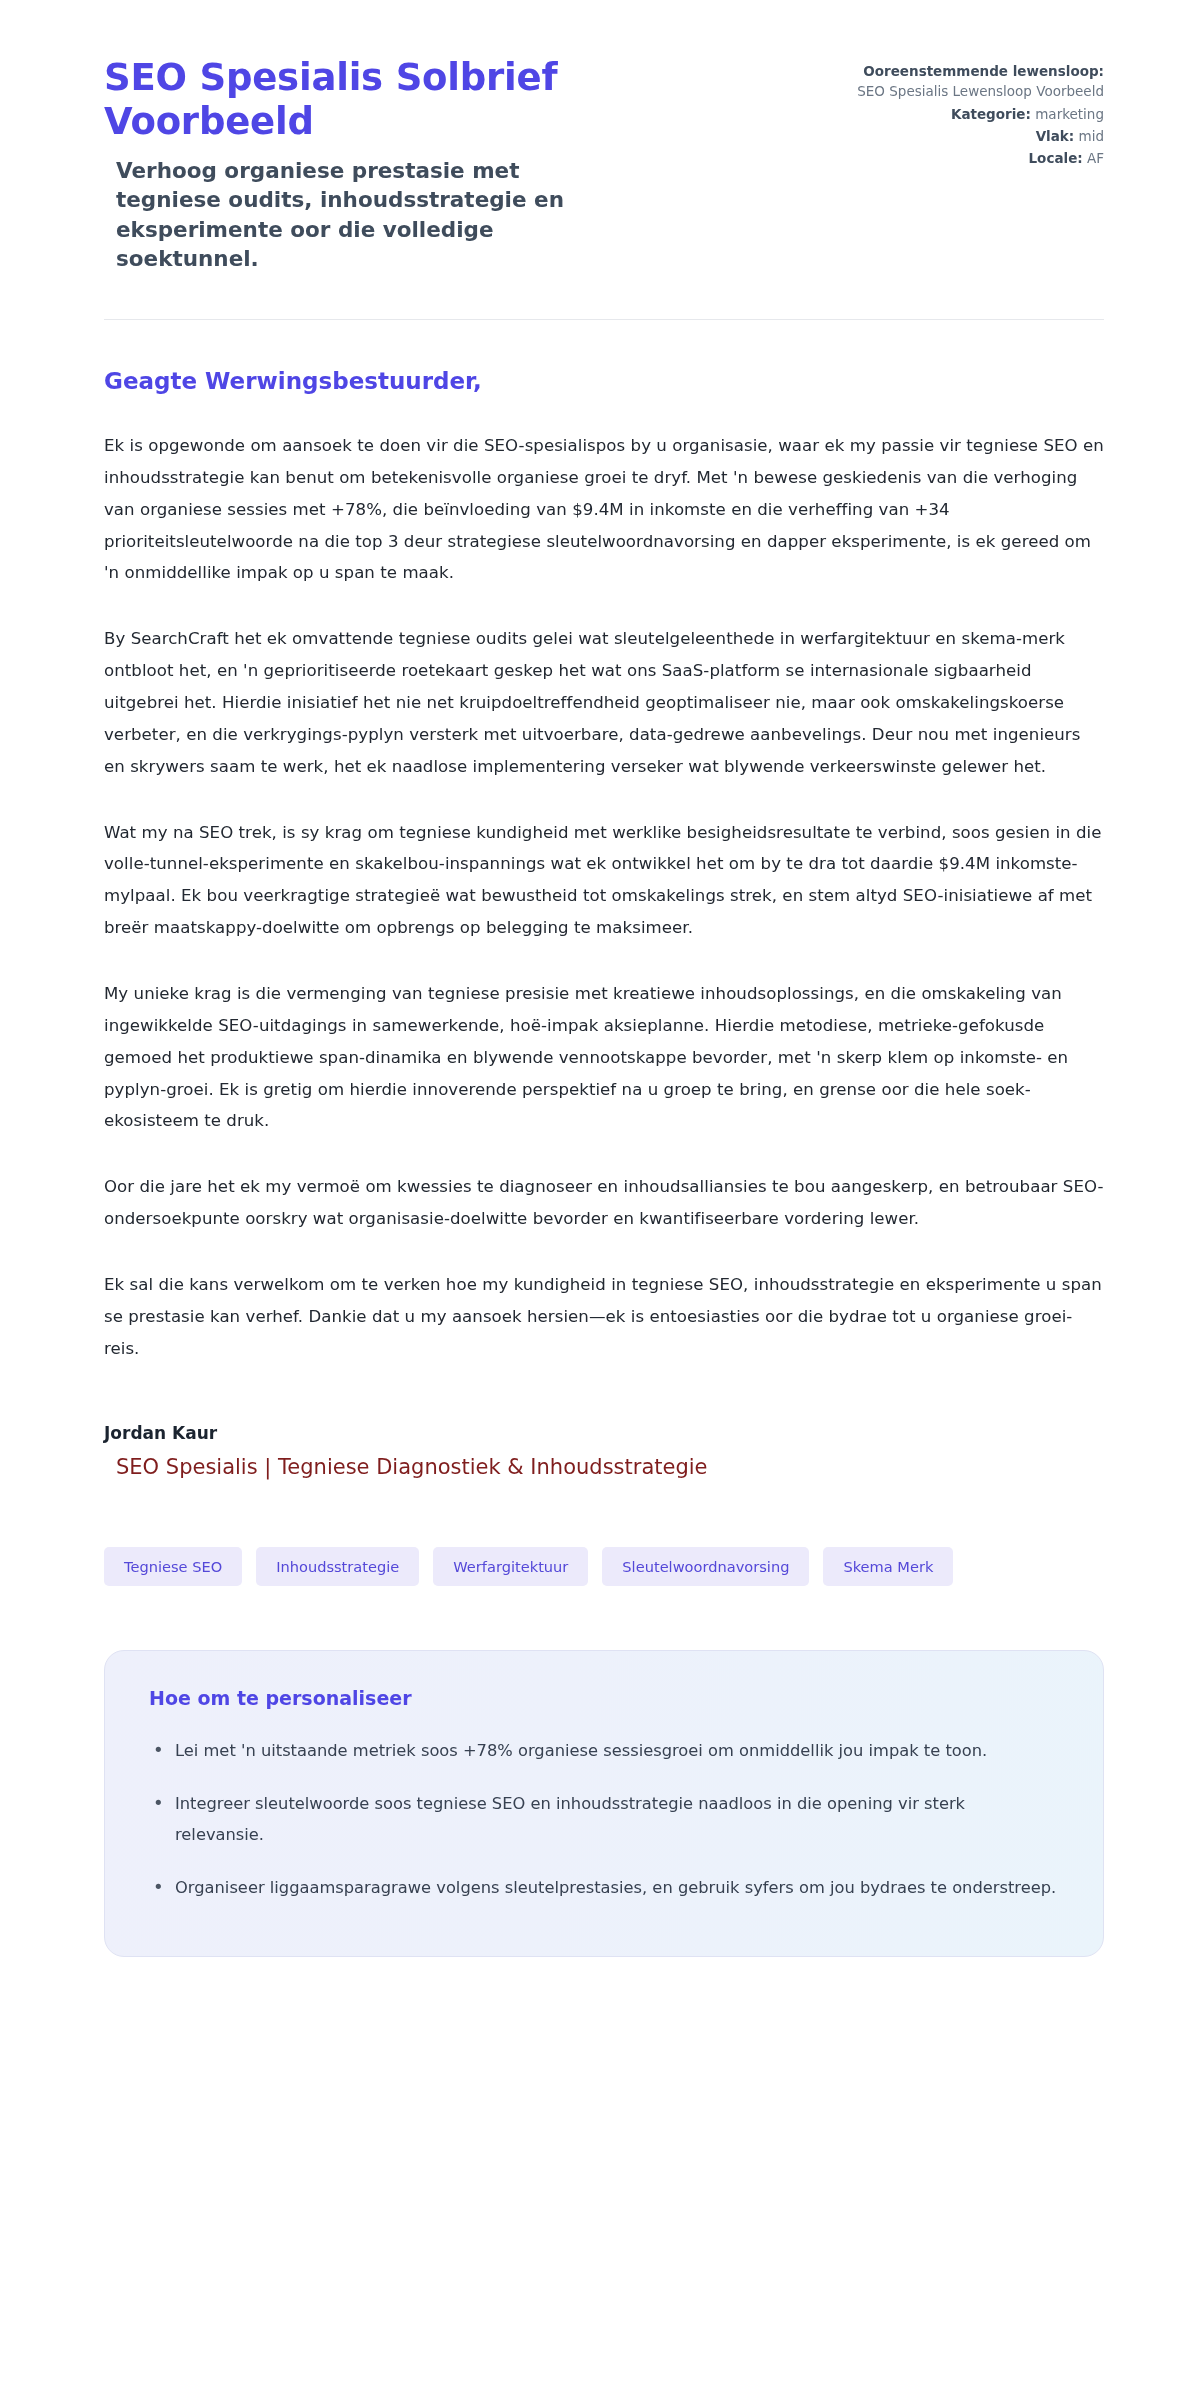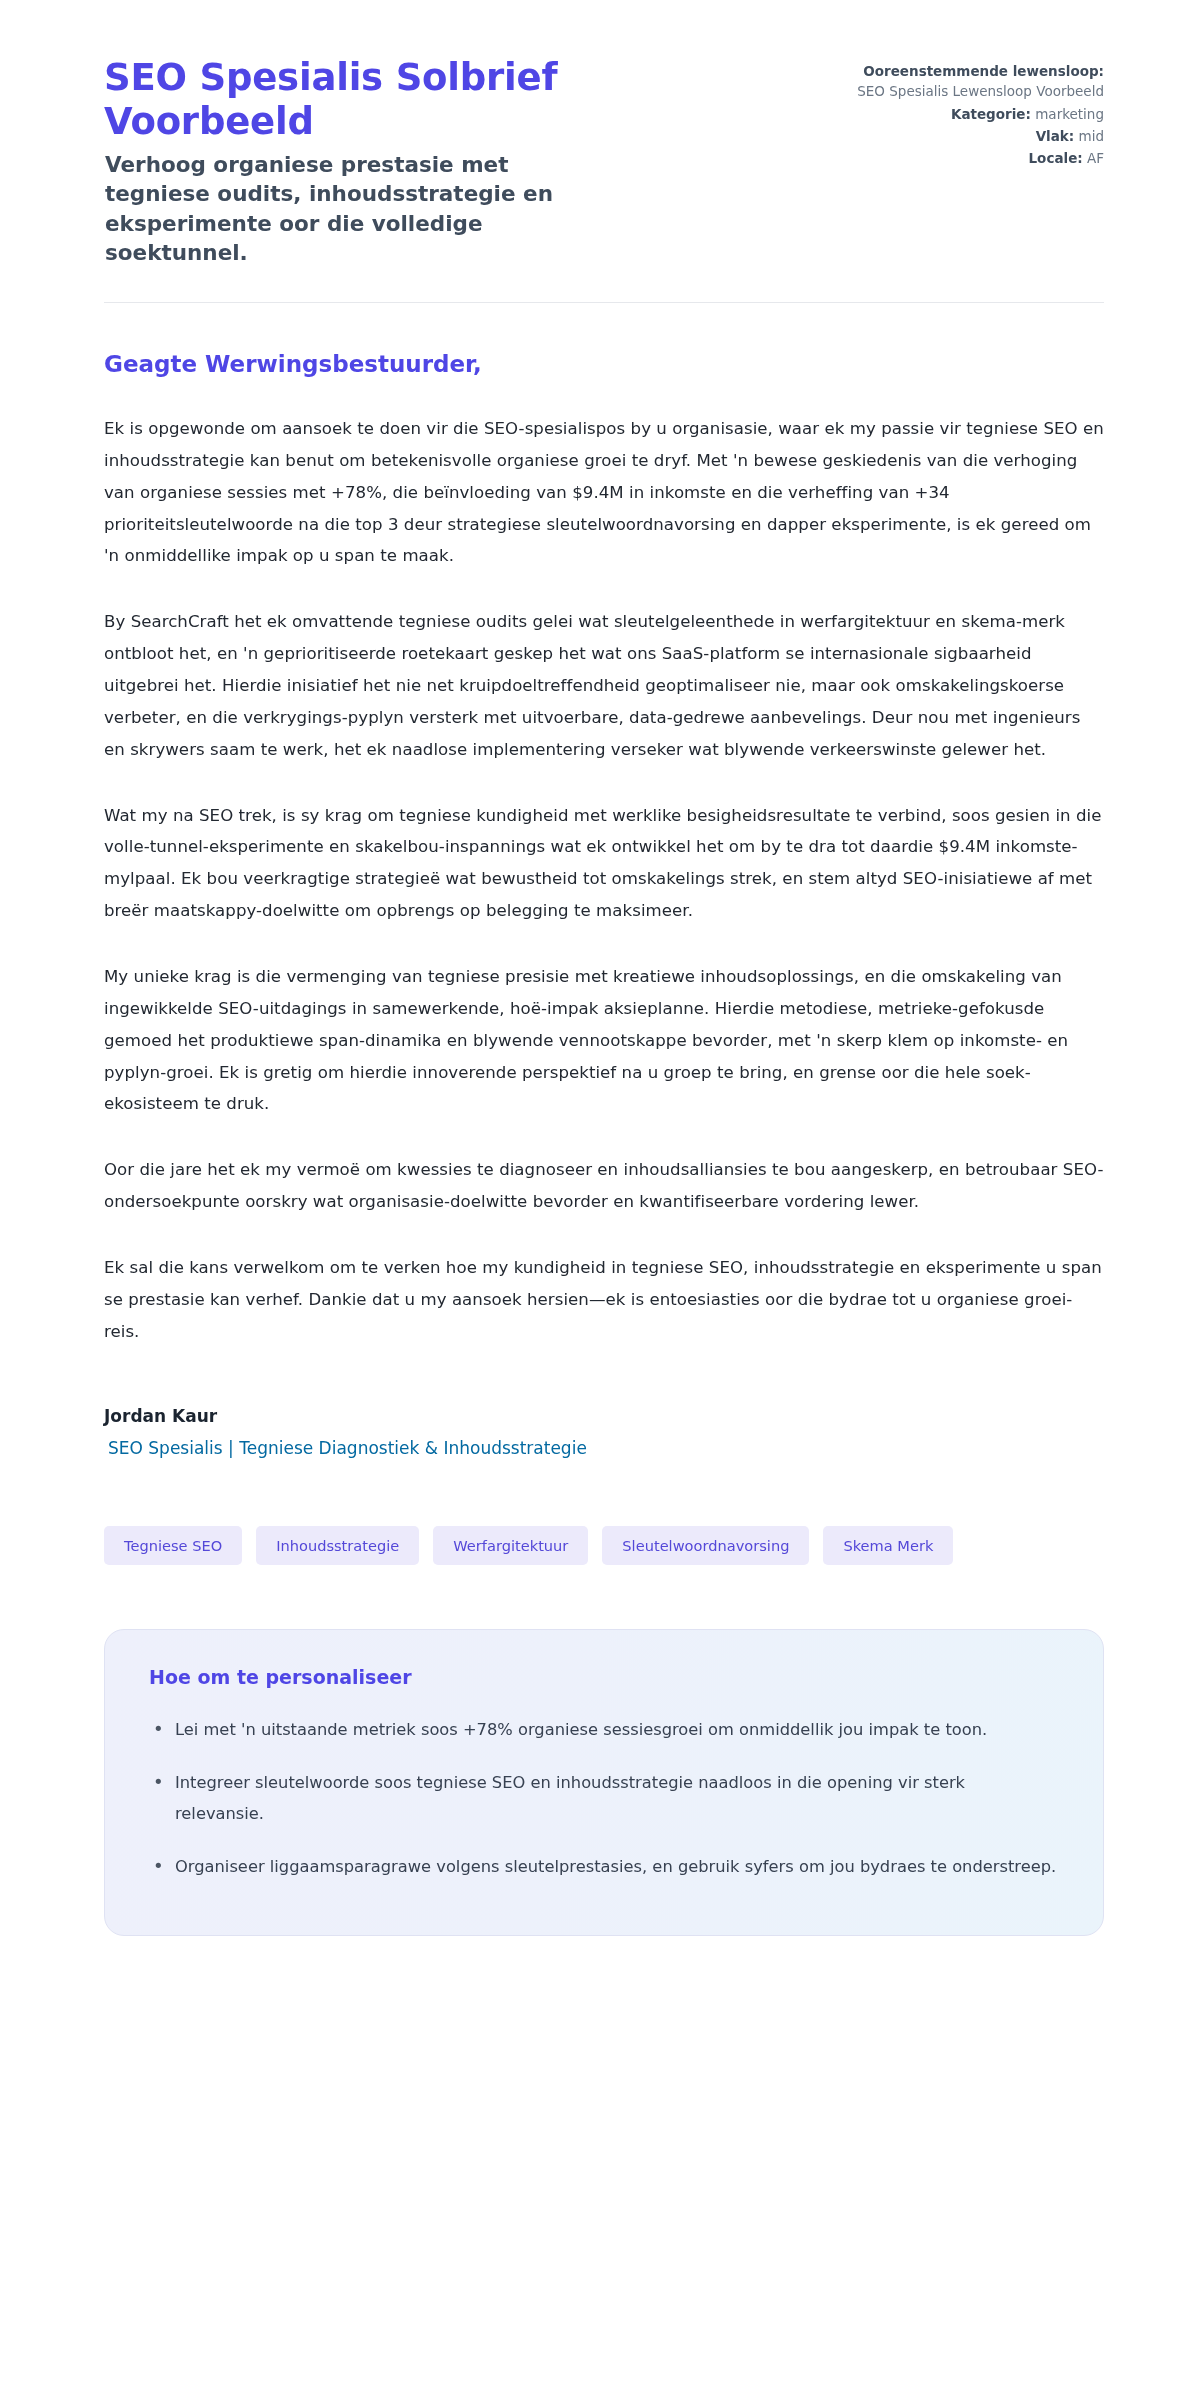--- a/index.html
+++ b/index.html
@@ -45,21 +45,21 @@
     font-weight: 700;
     color: #4f46e5;
     margin: 0 0 6px 0;
     letter-spacing: -0.2px;
   }
   .doc-subtitle {
     font-size: 21.5px;
     line-height: 1.36;
     font-weight: 700;
     color: #3f4c5c;
-    margin: 1px;
+    margin: 12px;
     max-width: 470px;
   }
 
   .meta {
     flex: 0 0 auto;
     width: 250px;
     text-align: right;
     font-size: 13.5px;
     line-height: 1.5;
     color: #566272;
@@ -100,23 +100,23 @@
   .signature {
     margin-top: 58px;
   }
   .sig-name {
     font-size: 17px;
     font-weight: 700;
     color: #1b2430;
     margin: 0 0 12px 0;
   }
   .sig-role {
-    font-size: 17px;
-    color: #0369a1;
-    margin: 4px;
+    font-size: 21px;
+    color: #7f1d1d;
+    margin: 12px;
   }
 
   
   .tags {
     display: flex;
     flex-wrap: wrap;
     gap: 14px;
     margin-top: 68px;
   }
   .tag {

